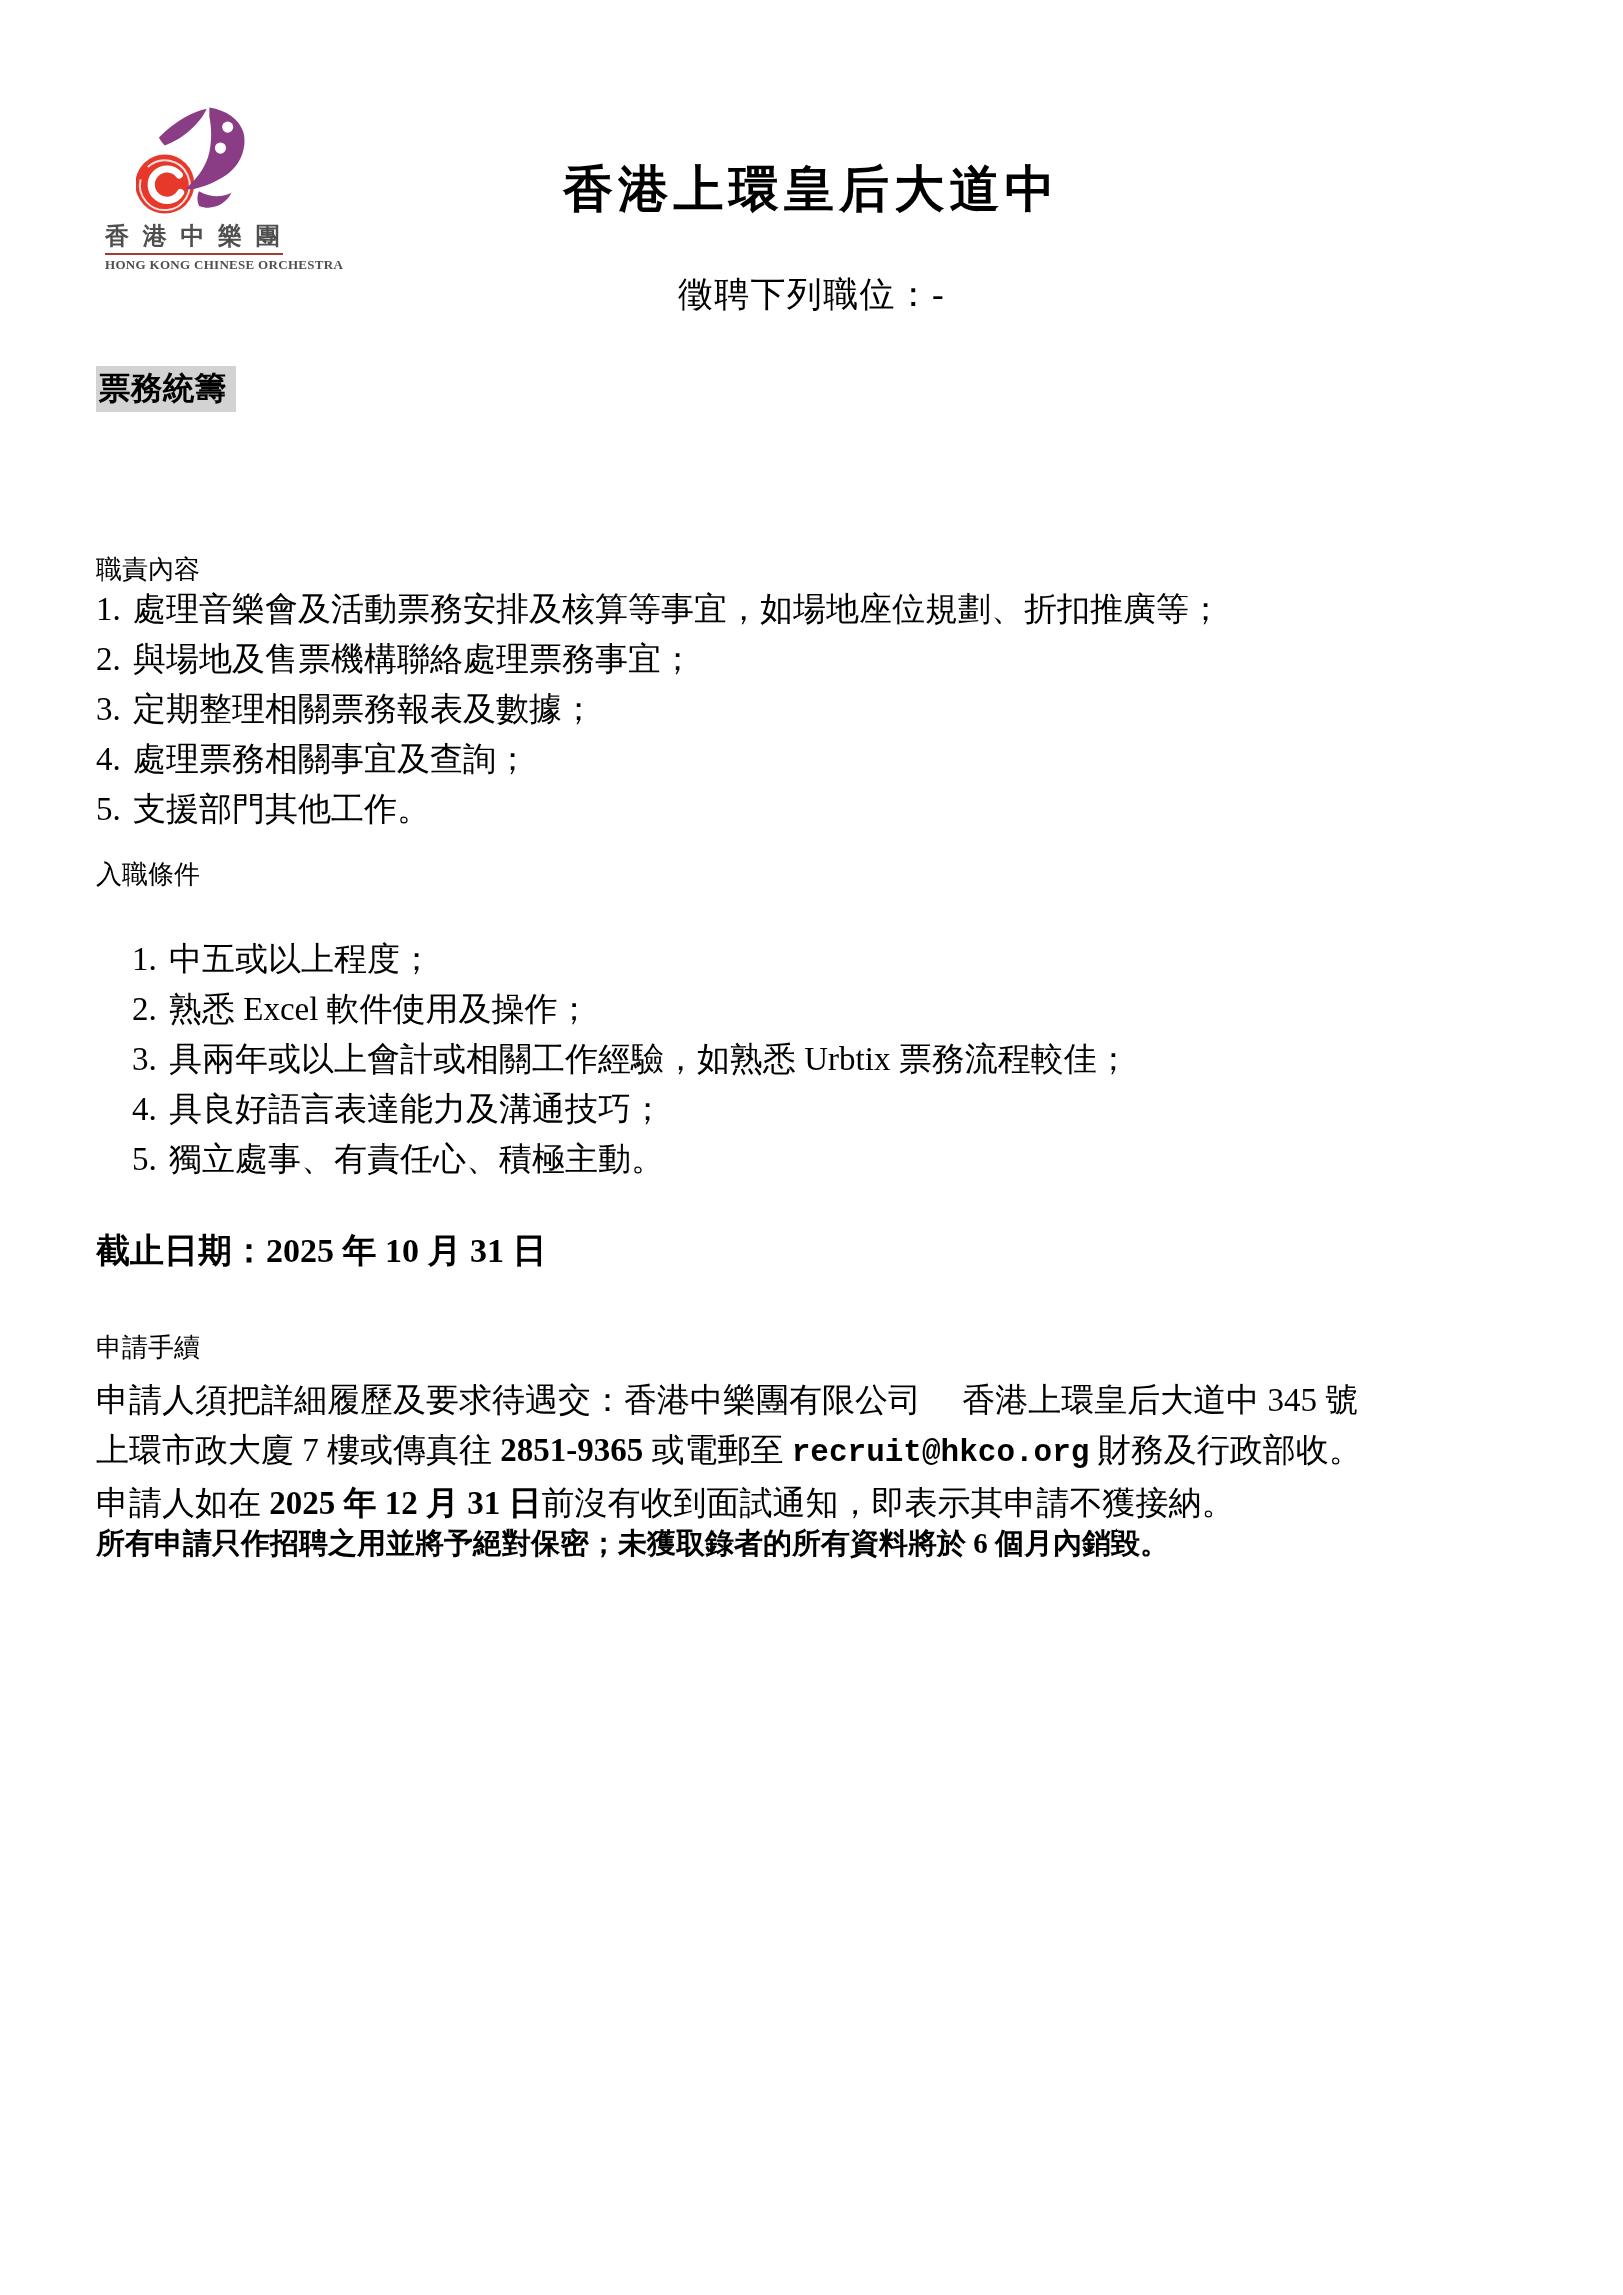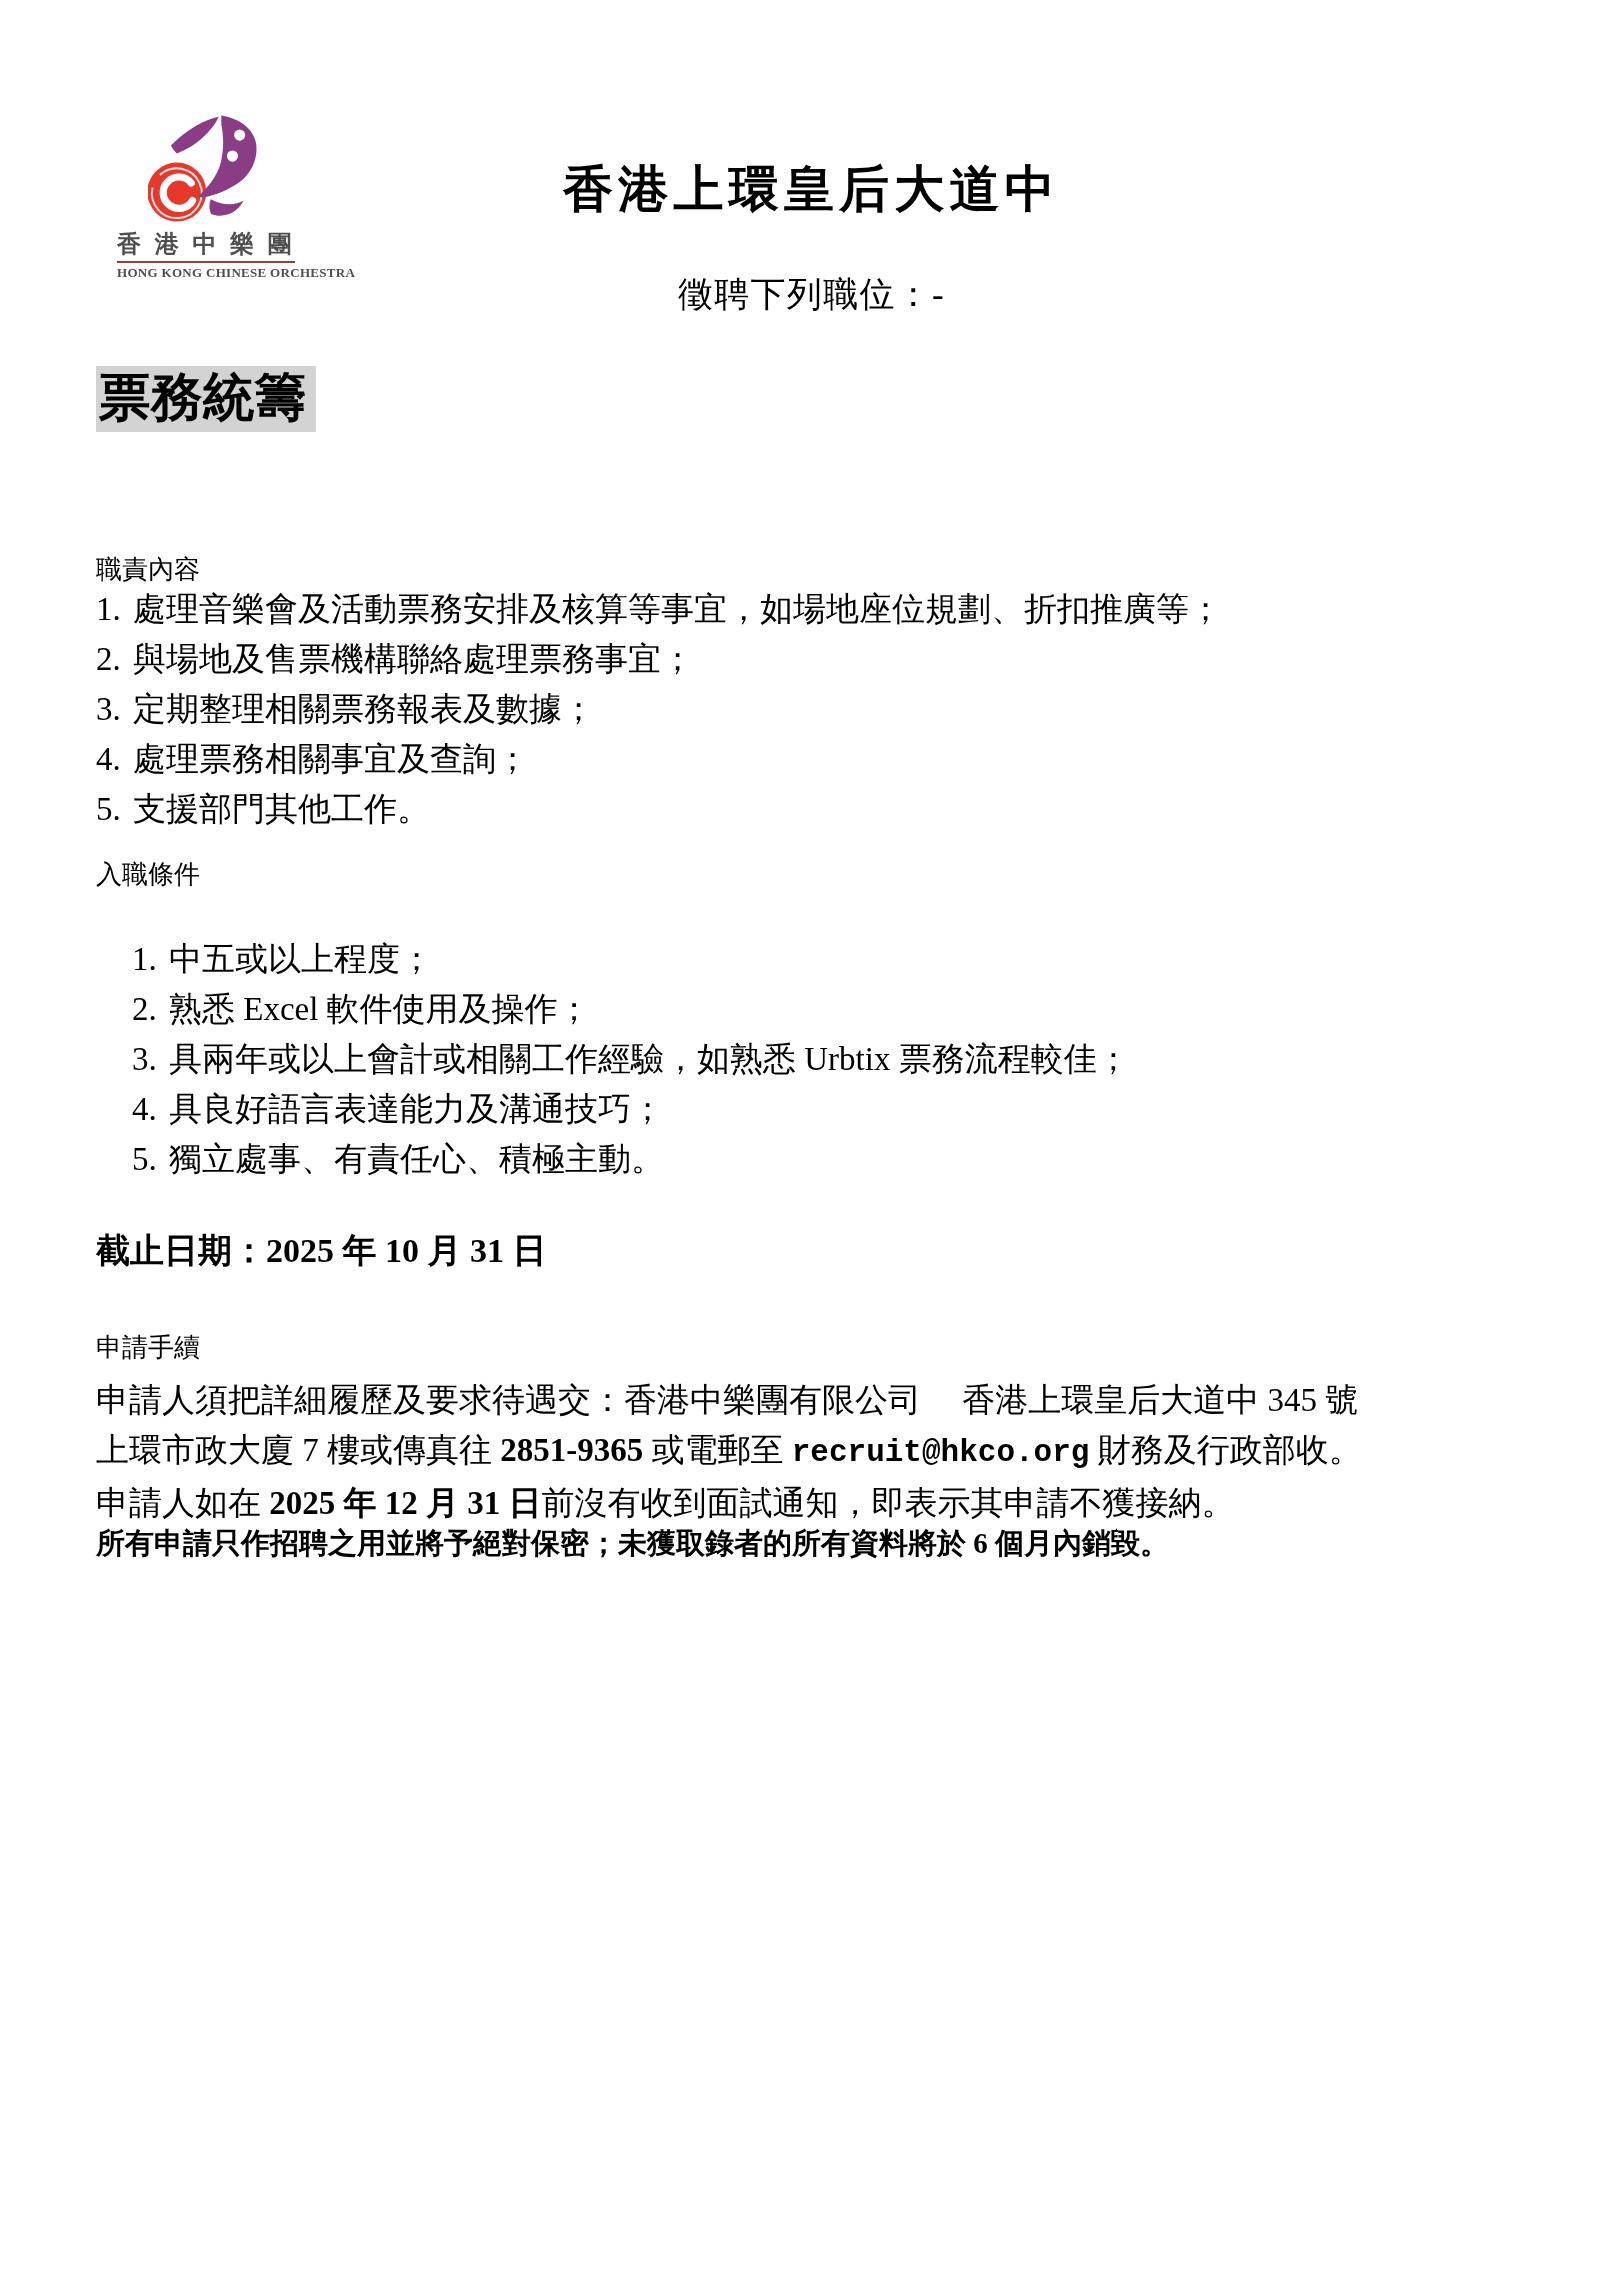--- a/index.html
+++ b/index.html
@@ -6,21 +6,21 @@
   .page{
     position:relative;
     width:1623px;height:2295px;
     margin:0 auto;
     background:#ffffff;
     font-family:"Liberation Serif","DejaVu Serif",serif;
     color:#000;
     overflow:hidden;
   }
   
-  .logo{position:absolute;left:105px;top:114px;width:178px;margin-left:12px;}
+  .logo{position:absolute;left:105px;top:106px;width:178px;}
   .logo-art{display:block;margin-left:31px;}
   .logo-cn{
     margin-top:9.2px;
     font-size:24px;font-weight:600;color:#4f4f4f;
     letter-spacing:13.7px;white-space:nowrap;line-height:1;
   }
   .logo-line{border:0;border-top:2px solid #a63a31;margin:5.2px 0 2.6px 0;}
   .logo-en{
     font-size:13px;color:#4f4f4f;letter-spacing:0.3px;
     white-space:nowrap;line-height:1;font-weight:bold;
@@ -30,21 +30,21 @@
     position:absolute;top:164px;left:0;width:100%;
     margin:0;text-align:center;
     font-size:50px;font-weight:bold;letter-spacing:5.2px;line-height:1;
   }
   .subtitle{
     position:absolute;top:277px;left:0;width:100%;
     text-align:center;font-size:35px;letter-spacing:1.3px;line-height:1;
   }
   .job-title{
     position:absolute;left:96px;top:366px;
-    font-size:52px;font-weight:bold;line-height:1;
+    font-size:32px;font-weight:bold;line-height:1;
     background:#d3d3d3;
     padding:5.9px 9.2px 8.5px 2.6px;
   }
   
   .sec-h{
     position:absolute;left:96px;
     font-size:26px;font-weight:normal;line-height:1;white-space:nowrap;
   }
   .duties-h{top:557px;}
   .req-h{top:862px;text-align:right;}

